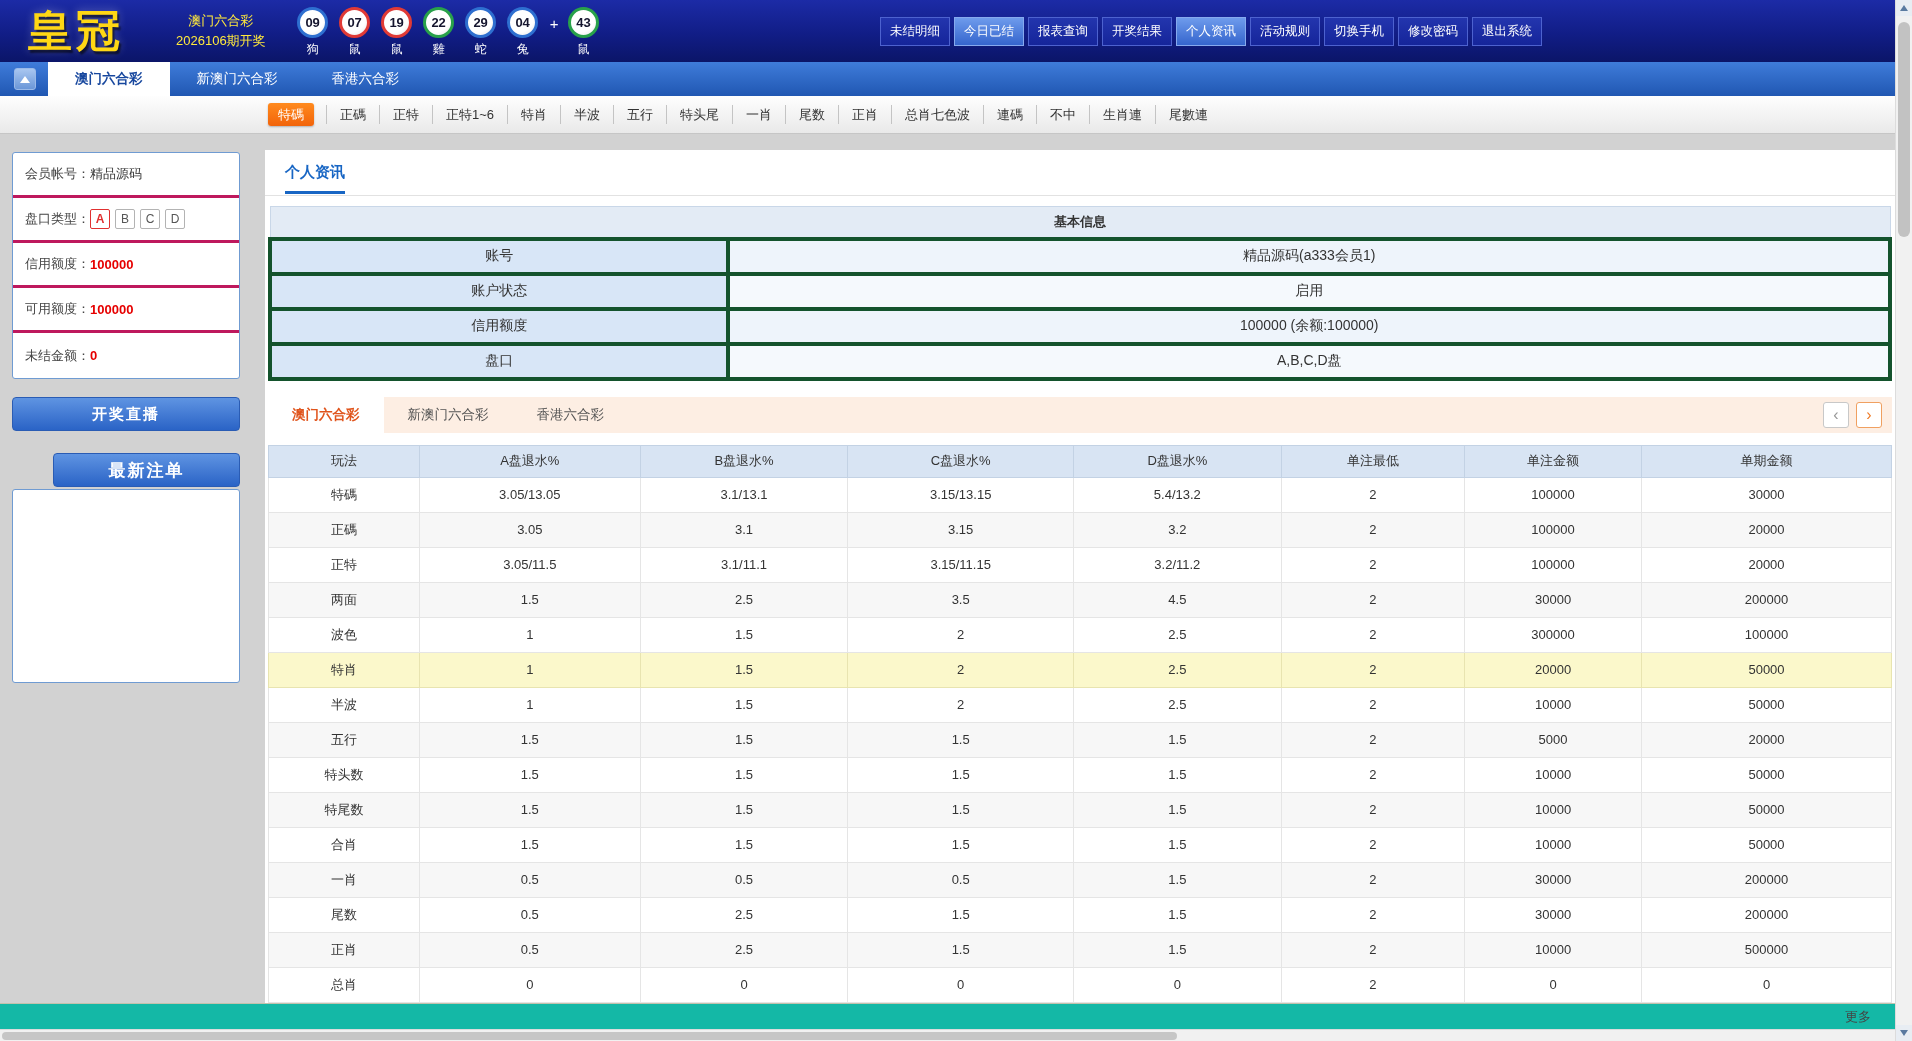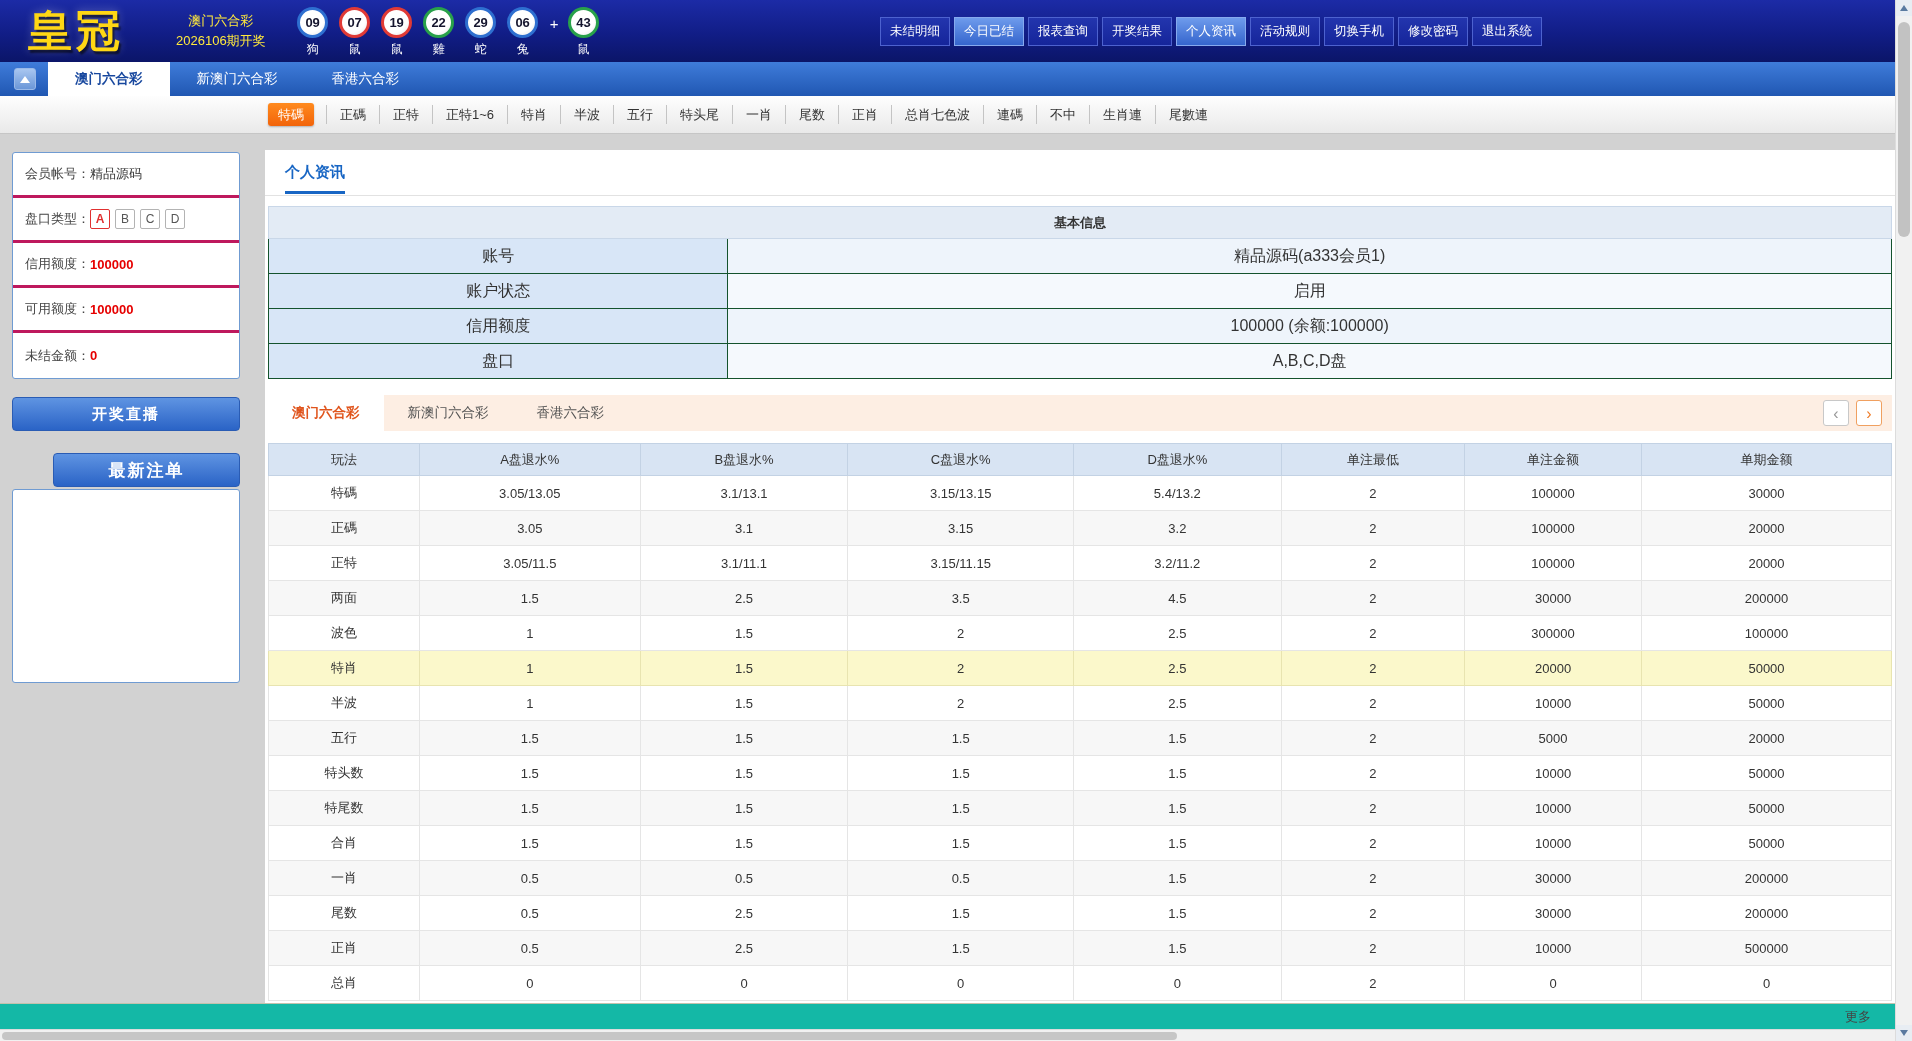--- a/index.html
+++ b/index.html
@@ -60,21 +60,21 @@
                  display:flex;align-items:center;justify-content:center;margin-left:41px;}
   .orders-box{height:194px;margin-top:2px;background:#fff;border:1px solid #6f9bd2;border-radius:3px;}
 
   
   .main{flex:1;margin:16px 17px 0 25px;background:#fff;height:891px;position:relative;overflow:hidden;}
   .title-bar{height:46px;border-bottom:1px solid #e2e2e2;position:relative;}
   .page-title{position:absolute;left:20px;top:13px;color:#1866c4;font-size:15px;font-weight:bold;
               padding-bottom:9px;border-bottom:3px solid #1866c4;}
   .info-table{width:calc(100% - 6px);margin:10px 3px 0;border-collapse:collapse;table-layout:fixed;border:1px solid #c9d7e8;}
   .info-table th{height:32px;background:#e3ebf5;font-weight:600;font-size:13px;color:#333;border:1px solid #c9d7e8;}
-  .info-table td{height:35px;text-align:center;font-size:16px;border:1px solid #14532d;}
+  .info-table td{height:35px;text-align:center;font-size:14px;border:4px solid #14532d;}
   .info-table td.k{background:#d8e6f7;}
   .info-table td.v{background:#eef4fb;}
   .info-table tr:nth-child(even) td.v{background:#f5f9fd;}
   .info-table col.kc{width:28.3%;}
 
   .lotto-tabs{margin:16px 3px 0;height:36px;background:#fdeee3;display:flex;position:relative;}
   .lotto-tab{padding:0 24px;line-height:36px;color:#555;font-size:13.5px;cursor:pointer;white-space:nowrap;}
   .lotto-tab.active{background:#fff;color:#e0541c;font-weight:bold;}
   .pager{position:absolute;right:10px;top:5px;display:flex;gap:7px;}
   .pg{width:26px;height:26px;background:#fff;border:1px solid #c8c8c8;border-radius:3px;color:#999;
@@ -135,21 +135,21 @@
         </div>
         <div class="ball-wrap">
           <div class="ball" style="border-color: rgb(40, 161, 74);">22</div>
           <div class="zodiac">雞</div>
         </div>
         <div class="ball-wrap">
           <div class="ball" style="border-color: rgb(46, 111, 208);">29</div>
           <div class="zodiac">蛇</div>
         </div>
         <div class="ball-wrap">
-          <div class="ball" style="border-color: rgb(46, 111, 208);">06</div>
+          <div class="ball" style="border-color: rgb(46, 111, 208);">04</div>
           <div class="zodiac">兔</div>
         </div>
         <span class="plus">+</span>
         <div class="ball-wrap">
           <div class="ball" style="border-color: rgb(40, 161, 74);">43</div>
           <div class="zodiac">鼠</div>
         </div>
       </div>
     <nav class="topmenu" id="topmenu">
         <div class="menu-item">未结明细</div>

